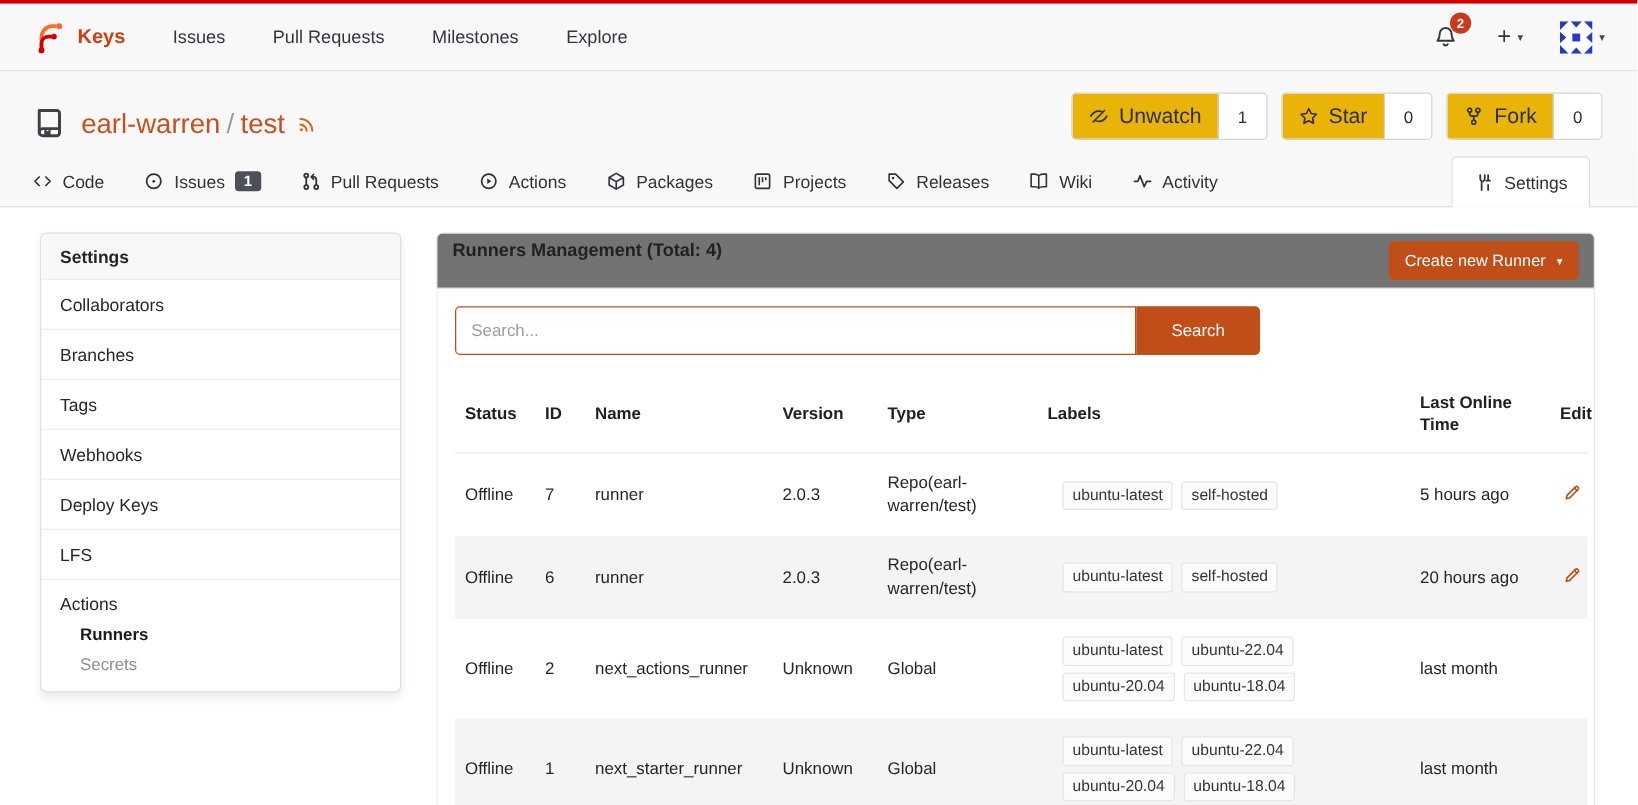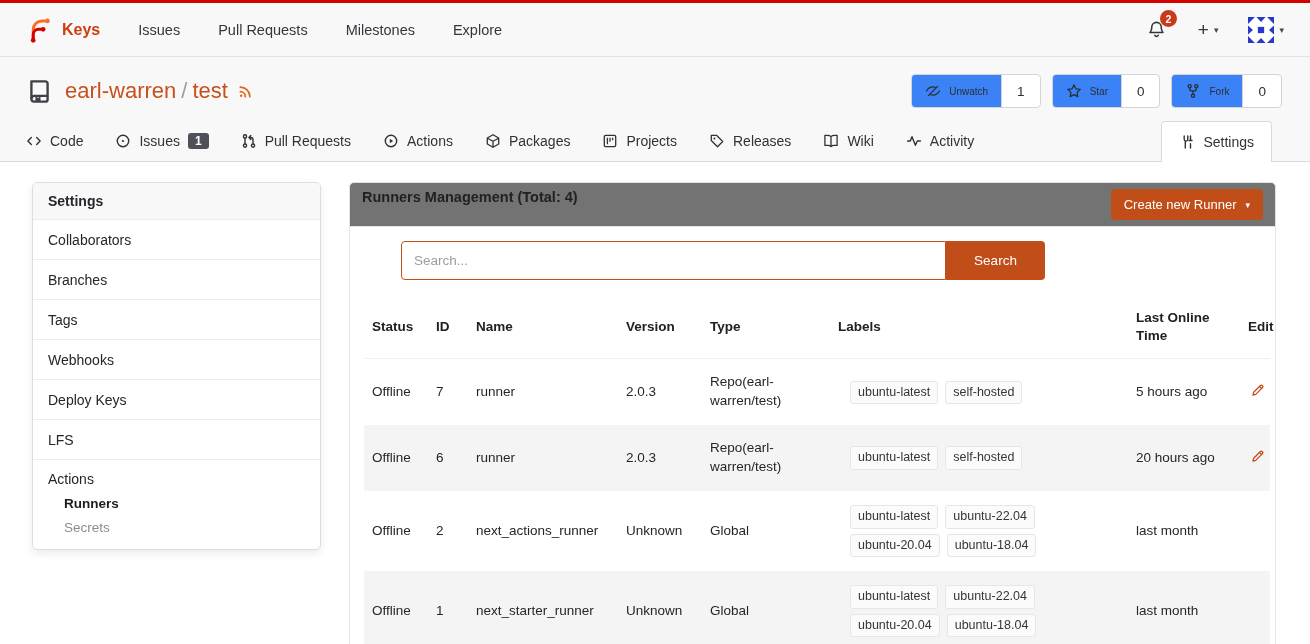--- a/index.html
+++ b/index.html
@@ -26,35 +26,35 @@
     background:#c93a1a; color:#fff; border-radius:50%;
     font-size:10.5px; font-weight:700; display:flex; align-items:center; justify-content:center;
   }
   .menu-btn { display:flex; align-items:center; gap:5px; cursor:pointer; color:#32363d; }
   .plus-glyph { font-size:19px; line-height:1; color:#32363d; }
   .caret { font-size:9px; color:#44474d; }
   .avatar { width:26px; height:26px; border-radius:3px; background:#fff; }
 
   
   .repo-section { background:#f8f8f8; }
-  .repo-header { display:flex; align-items:center; padding:17px 28px 12px 26px; }
+  .repo-header { display:flex; align-items:flex-end; padding:17px 28px 12px 26px; }
   .repo-title { display:flex; align-items:center; font-size:22px; }
   .repo-title .icon { margin-right:12px; }
   .repo-link { color:#c8501e; cursor:pointer; }
   .repo-sep { color:#9a9da3; margin:0 5px; }
   .rss { margin-left:9px; cursor:pointer; }
   .repo-actions { margin-left:auto; display:flex; gap:11px; }
   .btn-group {
     display:flex; background:#fff; border:1px solid #d4d4d4; border-radius:4px;
     overflow:hidden; font-size:13.5px; color:#2c2e33;
   }
   .btn-main {
     display:flex; align-items:center; gap:8px; padding:8px 13px;
-    border-right:1px solid #d4d4d4; cursor:pointer; background:#3b82f6; border-top:none;border-bottom:none;border-left:none;
-    font-size:10px; color:#2c2e33; font-family:inherit;
+    border-right:1px solid #d4d4d4; cursor:pointer; background:#eab308; border-top:none;border-bottom:none;border-left:none;
+    font-size:17px; color:#2c2e33; font-family:inherit;
   }
   .btn-count { padding:8px 15px; cursor:pointer; display:flex; align-items:center; }
 
   
   .tabbar {
     display:flex; align-items:stretch; padding:0 26px; height:42px;
     border-bottom:1px solid #d9d9d9; background:#f8f8f8;
   }
   .tab {
     display:flex; align-items:center; gap:8px; margin-right:32px;
@@ -99,21 +99,21 @@
   .create-btn {
     background:#c14e19; color:#fff; border:none; border-radius:4px;
     padding:8px 13px; font-size:13px; display:flex; align-items:center; gap:9px;
     cursor:pointer; font-family:inherit;
   }
   .create-btn .caret { color:#fff; }
   .panel-body {
     border:1px solid #e7e7e7; border-top:none; border-radius:0 0 5px 5px;
     padding:14px 14px 10px;
   }
-  .search-row { display:flex; margin-bottom:16px;margin-left:37px; }
+  .search-row { display:flex; margin-bottom:16px; }
   .search-input {
     width:545px; height:39px; border:1px solid #c14e19; border-radius:4px 0 0 4px;
     padding:0 12px; font-size:13.5px; font-family:inherit; color:#333; outline:none;
   }
   .search-input::placeholder { color:#9b9da2; }
   .search-btn {
     width:99px; height:39px; background:#c14e19; color:#fff; border:none;
     border-radius:0 4px 4px 0; font-size:13.5px; cursor:pointer; font-family:inherit;
   }
 

